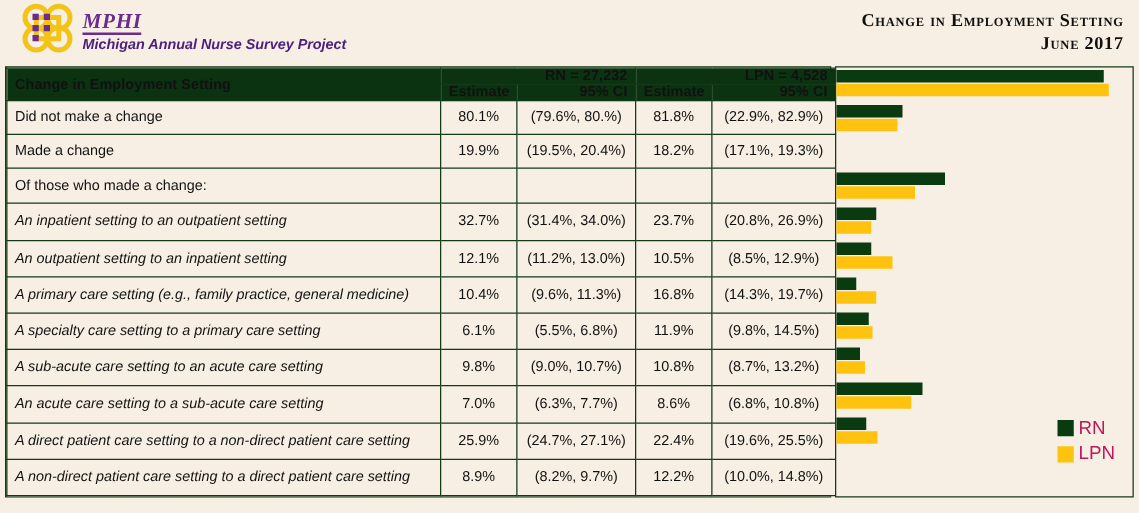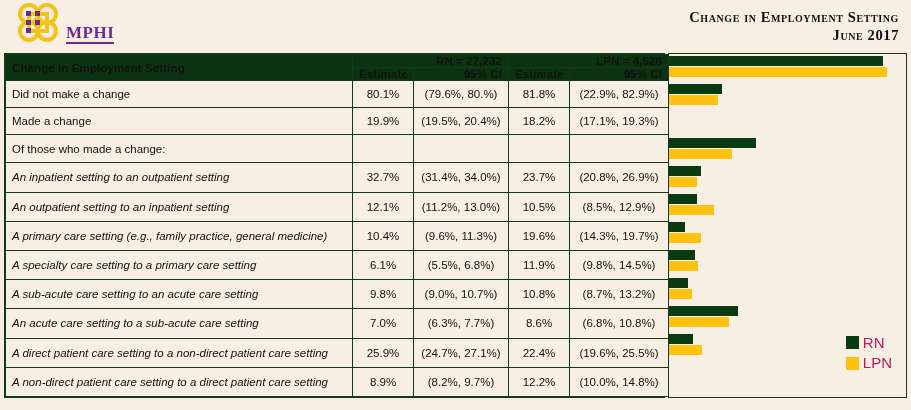--- a/index.html
+++ b/index.html
@@ -9,21 +9,21 @@
     font-family:"Liberation Sans", sans-serif;
     overflow:hidden;
     position:relative;
   }
   
   #masthead{
     position:absolute;left:0;top:0;width:911px;height:52px;
   }
   #logo-block{
     position:absolute;left:14px;top:2px;
-    display:flex;align-items:flex-end;
+    display:flex;align-items:center;font-style:italic;
   }
   #logo-mark{width:50px;height:42px;flex:none;}
   #logo-text{margin-left:2px;padding-top:4px;}
   #logo-acronym{
     font-family:"Liberation Serif", serif;
     font-size:17px;font-weight:700;color:#6B2C91;
     letter-spacing:.5px;line-height:1;
     border-bottom:2px solid #6B2C91;
     display:inline-block;padding-bottom:1px;
   }
@@ -110,20 +110,21 @@
       <g fill="#6B2C91">
         <rect x="12" y="9" width="5" height="5"></rect>
         <rect x="21" y="9" width="5" height="5"></rect>
         <rect x="12" y="18" width="5" height="5"></rect>
         <rect x="21" y="18" width="5" height="5"></rect>
         <rect x="12" y="26" width="5" height="5"></rect>
       </g>
     </svg>
     <div id="logo-text">
       <div id="logo-acronym">MPHI</div>
+      <div id="logo-tagline">Michigan Annual Nurse Survey Project</div>
     </div>
   </div>
 
   <div id="doc-title">
     <div>Change in Employment Setting</div>
     <div>June 2017</div>
   </div>
 </div>
 
 <div id="table-panel">
@@ -181,21 +182,21 @@
           <td class="label sub">An outpatient setting to an inpatient setting</td>
           <td class="num">12.1%</td>
           <td class="num">(11.2%, 13.0%)</td>
           <td class="num">10.5%</td>
           <td class="num">(8.5%, 12.9%)</td>
         </tr>
         <tr style="height: 28px;">
           <td class="label sub">A primary care setting (e.g., family practice, general medicine)</td>
           <td class="num">10.4%</td>
           <td class="num">(9.6%, 11.3%)</td>
-          <td class="num">19.6%</td>
+          <td class="num">16.8%</td>
           <td class="num">(14.3%, 19.7%)</td>
         </tr>
         <tr style="height: 28px;">
           <td class="label sub">A specialty care setting to a primary care setting</td>
           <td class="num">6.1%</td>
           <td class="num">(5.5%, 6.8%)</td>
           <td class="num">11.9%</td>
           <td class="num">(9.8%, 14.5%)</td>
         </tr>
         <tr style="height: 28px;">

